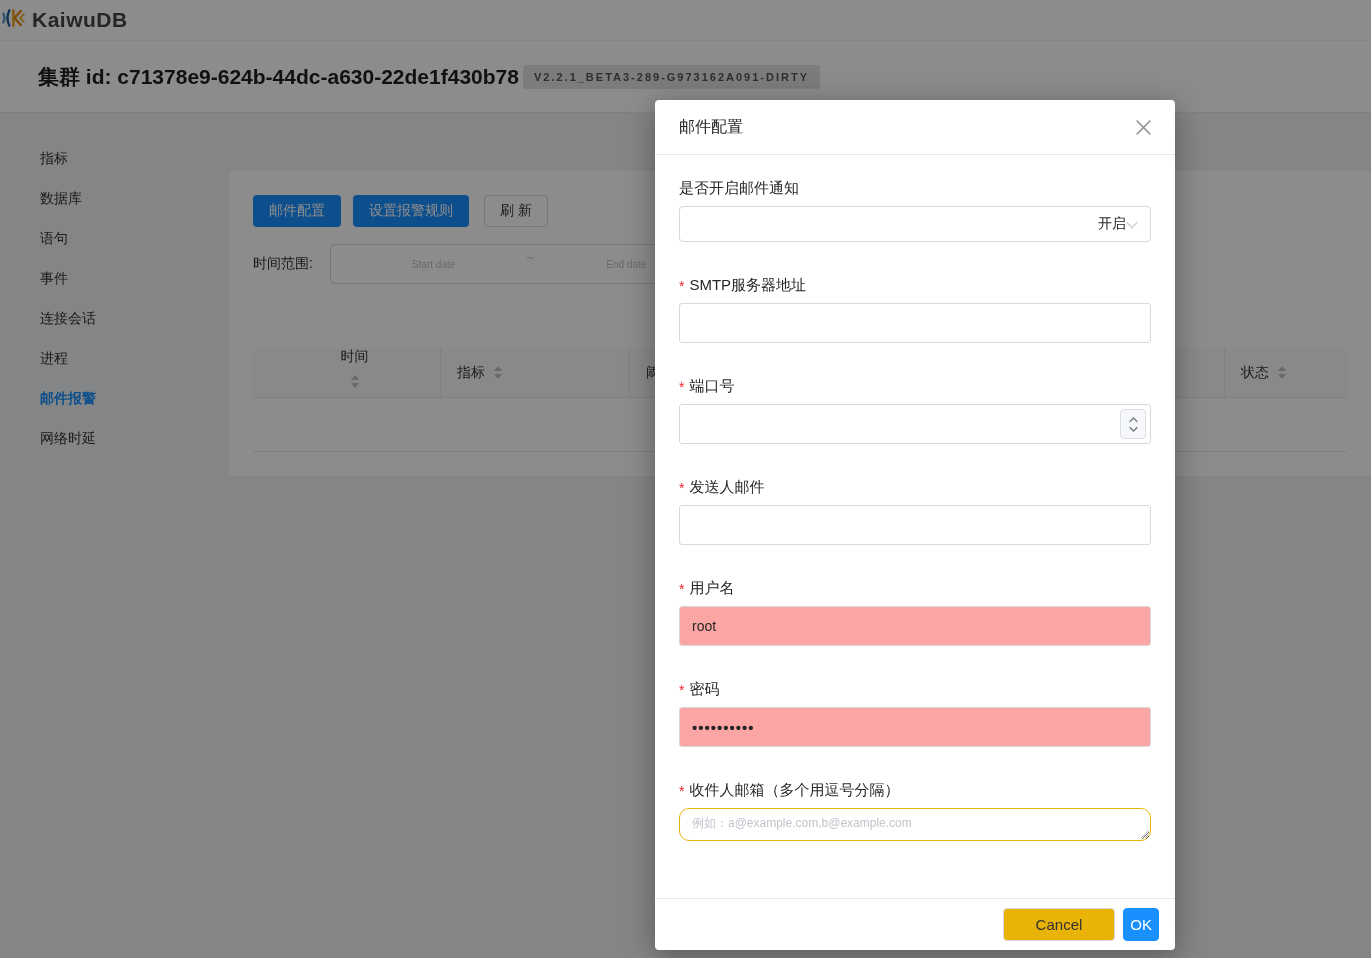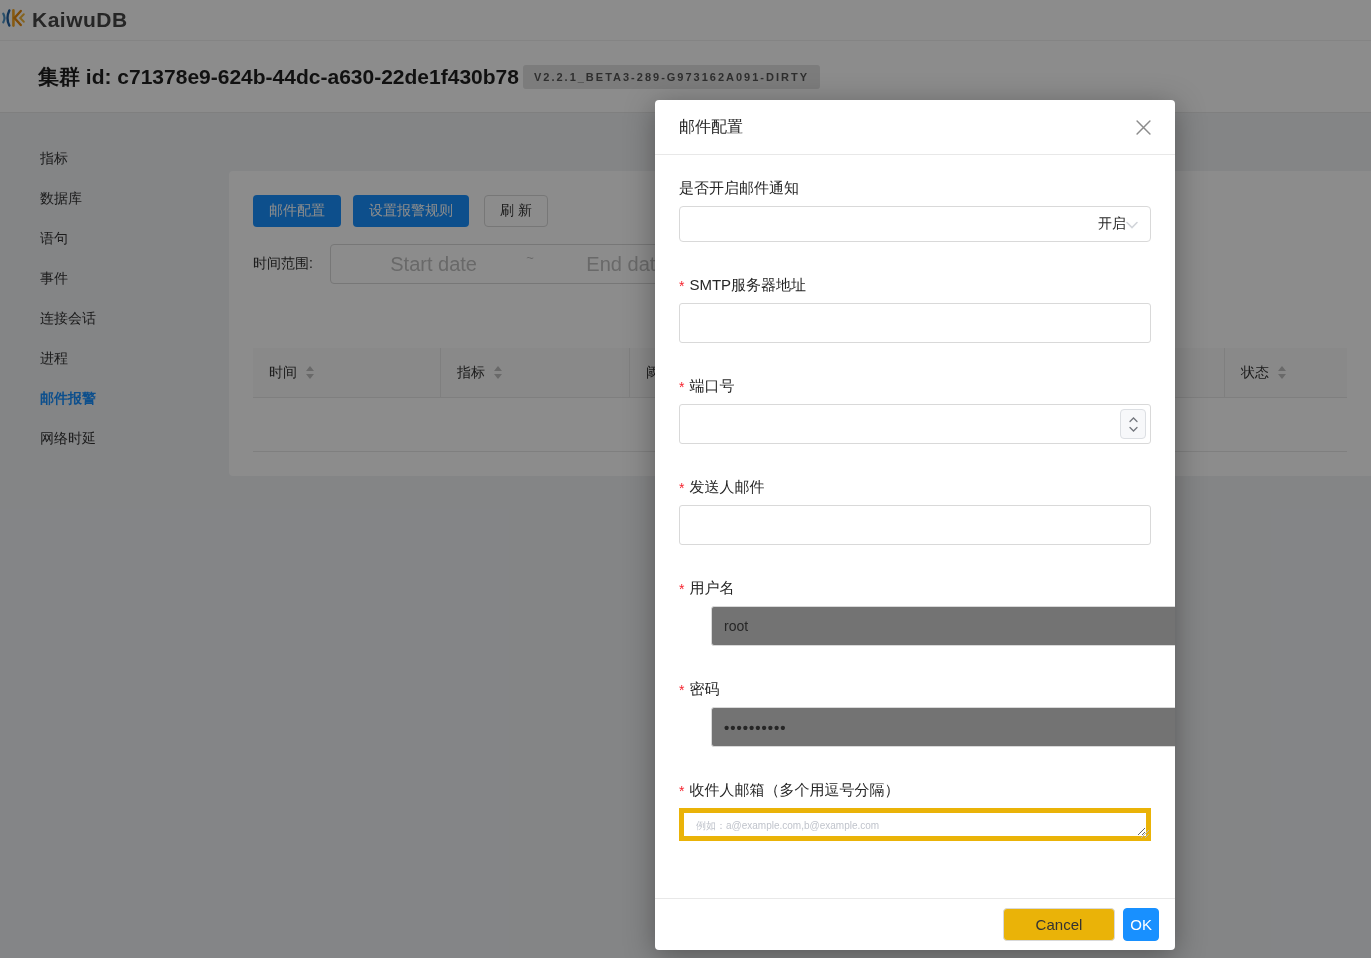--- a/index.html
+++ b/index.html
@@ -42,30 +42,30 @@
   .btn{ height:32px; border-radius:4px; font-size:14px; padding:0 15px;
         border:1px solid transparent; cursor:pointer; font-family:inherit; }
   .btn-primary{ background:#1890ff; color:#fff; }
   .btn-default{ background:#fff; border-color:#d9d9d9; color:#333; }
   .time-row{ margin-top:17px; display:flex; align-items:center; }
   .time-label{ font-size:14px; color:#333; width:77px; }
   .range-picker{
     width:400px; height:40px; border:1px solid #d9d9d9; border-radius:4px;
     background:#fff; display:flex; align-items:center; padding:0 10px;
   }
-  .range-ph{ flex:1; text-align:center; color:#bfbfbf; font-size:20px; }
+  .range-ph{ flex:1; text-align:center; color:#bfbfbf; font-size:10px; }
   .range-sep{ color:#bfbfbf; font-size:13px; position:relative; top:-7px; }
   
   .alarm-table{ margin-top:64px; }
   .t-header{ display:flex; height:50px; background:#fafafa;
              border-bottom:1px solid #e8e8e8; align-items:stretch; }
   .t-cell{ display:flex; align-items:center; gap:9px; padding-left:16px;
            font-size:14px; color:#333; border-right:1px solid #e8e8e8; cursor:pointer; }
   .t-cell:last-child{ border-right:none; }
-  .c-time{ width:188px; } .c-metric{ width:189px; } .c-threshold{ width:595px; } .c-status{ flex:1;font-family:Liberation Serif, serif; }
+  .c-time{ width:188px;flex-direction:column; } .c-metric{ width:189px; } .c-threshold{ width:595px; } .c-status{ flex:1;font-family:Liberation Serif, serif; }
   .sort-icon{ display:inline-flex; flex-direction:column; gap:3px; }
   .sort-icon i{ width:0; height:0; border-left:4px solid transparent; border-right:4px solid transparent; }
   .sort-up{ border-bottom:5px solid #bfbfbf; }
   .sort-down{ border-top:5px solid #bfbfbf; }
   .t-body-empty{ height:54px; border-bottom:1px solid #e8e8e8; background:#fff; }
   
   .mask{ position:absolute; inset:0; background:rgba(0,0,0,0.45); z-index:10; }
   
   .modal{
     position:absolute; left:655px; top:100px; width:520px; height:850px;
@@ -85,33 +85,33 @@
     height:36px; border:1px solid #d9d9d9; border-radius:4px; background:#fff;
     display:flex; align-items:center; justify-content:flex-end;
     padding:0 12px; font-size:14px; color:#262626; cursor:pointer;
   }
   .text-input{
     width:100%; height:40px; border:1px solid #d9d9d9; border-radius:3px;
     padding:0 12px; font-size:14px; color:#262626; background:#fff;
     font-family:inherit; outline:none;
   }
   .text-input::placeholder{ color:#bfbfbf; }
-  .autofill{ background:#737373;margin-left:32px; }
+  .autofill{ background:#fca5a5; }
   .pwd{ font-weight:bold; font-size:15px; letter-spacing:1px; }
   .port-wrap{ position:relative; }
   .spinner{
     position:absolute; right:5px; top:5px; width:26px; height:30px;
     background:#f7f8fa; border:1px solid #dcdfe3; border-radius:4px;
     display:flex; flex-direction:column; align-items:center; justify-content:center;
     gap:3px; cursor:pointer;
   }
   .ta-wrap{ position:relative; }
   .textarea{
-    width:100%; height:33px; border:5px solid #eab308; border-radius:0;
-    padding:6px 12px; font-size:10px; color:#262626; resize:vertical;
+    width:100%; height:33px; border:1px solid #eab308; border-radius:10px;
+    padding:6px 12px; font-size:12px; color:#262626; resize:vertical;
     font-family:inherit; outline:none; display:block;
   }
   .textarea::placeholder{ color:#c0c4cc; }
   .resize-corner{
     position:absolute; right:2px; bottom:3px; width:10px; height:10px; pointer-events:none;
     background:repeating-linear-gradient(135deg, transparent 0 2px, #b9b9b9 2px 3px);
     clip-path:polygon(100% 0, 100% 100%, 0 100%);
   }
   .modal-footer{
     height:52px; border-top:1px solid #e8e8e8; display:flex; align-items:center;

